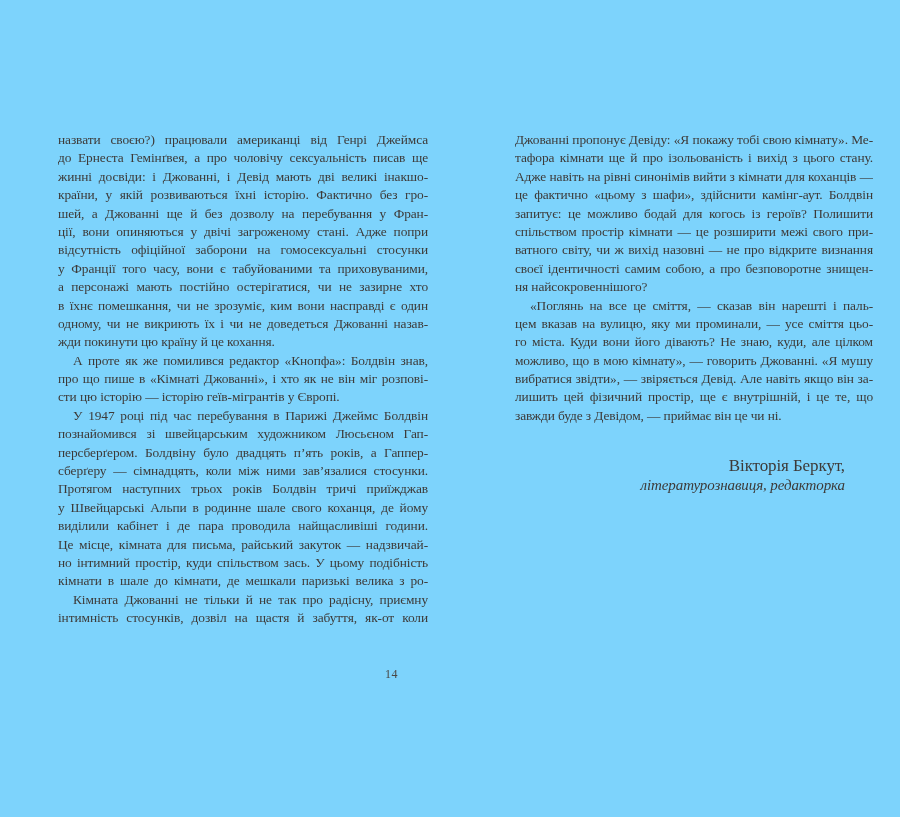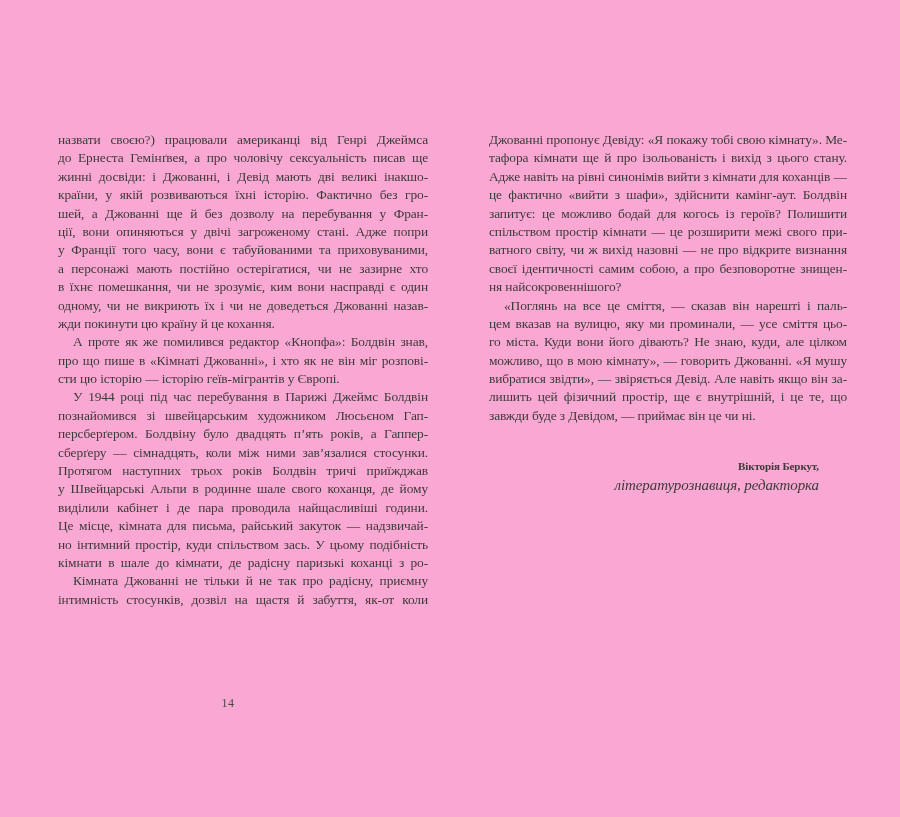--- a/index.html
+++ b/index.html
@@ -11,63 +11,63 @@
     height: 817px;
     background: #fcfcfc;
     overflow: hidden;
     position: relative;
     font-family: "Liberation Serif", "DejaVu Serif", serif;
     color: #3d3a38;
   }
   .page {
     position: absolute;
     inset: 0;
-    background: #f9a8d4;
+    background: #7dd3fc;
   }
   .column {
     position: absolute;
     top: 131px;
     font-size: 13.4px;
     letter-spacing: -0.1px;
   }
   .column-left  { left: 58px;  width: 370px; }
-  .column-right { left: 489px; width: 358px; }
+  .column-right { left: 515px; width: 358px; }
 
   .para { margin: 0; padding: 0; }
   .line {
     height: 18.4px;
     line-height: 18.4px;
     overflow: hidden;
     text-align: justify;
     text-align-last: justify;
     white-space: normal;
   }
   .line.para-end { text-align-last: left; }
   .line.first-indent { padding-left: 15px; }
 
   .page-number {
     position: absolute;
-    top: 695px;
+    top: 666px;
     left: 58px;
     width: 340px;
-    text-align: center;
+    text-align: right;
     font-size: 12px;
     line-height: 16px;
     color: #4a4744;
     letter-spacing: 0.5px;
   }
 
   .signature {
     margin-top: 32px;
     padding-right: 28px;
     text-align: right;
   }
   .signature-name {
-    font-weight: bold;
-    font-size: 11px;
+    font-weight: normal;
+    font-size: 17px;
     line-height: 18.5px;
   }
   .signature-role {
     font-style: italic;
     font-size: 15px;
     line-height: 18.5px;
   }
 </style>
 </head>
 <body>
@@ -75,55 +75,56 @@
 <div class="page">
 
   <div class="column column-left">
       <div class="para">
         <div class="line">назвати своєю?) працювали американці від Генрі Джеймса</div>
         <div class="line">до Ернеста Гемінґвея, а про чоловічу сексуальність писав ще</div>
         <div class="line">жинні досвіди: і Джованні, і Девід мають дві великі інакшо-</div>
         <div class="line">країни, у якій розвиваються їхні історію. Фактично без гро-</div>
         <div class="line">шей, а Джованні ще й без дозволу на перебування у Фран-</div>
         <div class="line">ції, вони опиняються у двічі загроженому стані. Адже попри</div>
+        <div class="line">відсутність офіційної заборони на гомосексуальні стосунки</div>
         <div class="line">у Франції того часу, вони є табуйованими та приховуваними,</div>
         <div class="line">а персонажі мають постійно остерігатися, чи не зазирне хто</div>
         <div class="line">в їхнє помешкання, чи не зрозуміє, ким вони насправді є один</div>
         <div class="line">одному, чи не викриють їх і чи не доведеться Джованні назав-</div>
         <div class="line para-end">жди покинути цю країну й це кохання.</div>
       </div>
       <div class="para">
         <div class="line first-indent">А проте як же помилився редактор «Кнопфа»: Болдвін знав,</div>
         <div class="line">про що пише в «Кімнаті Джованні», і хто як не він міг розпові-</div>
         <div class="line para-end">сти цю історію — історію геїв-мігрантів у Європі.</div>
       </div>
       <div class="para">
-        <div class="line first-indent">У 1944 році під час перебування в Парижі Джеймс Болдвін</div>
+        <div class="line first-indent">У 1947 році під час перебування в Парижі Джеймс Болдвін</div>
         <div class="line">познайомився зі швейцарським художником Люсьєном Гап-</div>
         <div class="line">персберґером. Болдвіну було двадцять п’ять років, а Гаппер-</div>
         <div class="line">сберґеру — сімнадцять, коли між ними зав’язалися стосунки.</div>
         <div class="line">Протягом наступних трьох років Болдвін тричі приїжджав</div>
         <div class="line">у Швейцарські Альпи в родинне шале свого коханця, де йому</div>
         <div class="line">виділили кабінет і де пара проводила найщасливіші години.</div>
         <div class="line">Це місце, кімната для письма, райський закуток — надзвичай-</div>
         <div class="line">но інтимний простір, куди спільством зась. У цьому подібність</div>
-        <div class="line">кімнати в шале до кімнати, де радісну паризькі коханці з ро-</div>
+        <div class="line">кімнати в шале до кімнати, де мешкали паризькі велика з ро-</div>
       </div>
       <div class="para">
         <div class="line first-indent">Кімната Джованні не тільки й не так про радісну, приємну</div>
         <div class="line">інтимність стосунків, дозвіл на щастя й забуття, як-от коли</div>
       </div>
     </div>
 
   <div class="column column-right">
   <div class="para">
         <div class="line">Джованні пропонує Девіду: «Я покажу тобі свою кімнату». Ме-</div>
         <div class="line">тафора кімнати ще й про ізольованість і вихід з цього стану.</div>
         <div class="line">Адже навіть на рівні синонімів вийти з кімнати для коханців —</div>
-        <div class="line">це фактично «вийти з шафи», здійснити камінг-аут. Болдвін</div>
+        <div class="line">це фактично «цьому з шафи», здійснити камінг-аут. Болдвін</div>
         <div class="line">запитує: це можливо бодай для когось із героїв? Полишити</div>
         <div class="line">спільством простір кімнати — це розширити межі свого при-</div>
         <div class="line">ватного світу, чи ж вихід назовні — не про відкрите визнання</div>
         <div class="line">своєї ідентичності самим собою, а про безповоротне знищен-</div>
         <div class="line para-end">ня найсокровеннішого?</div>
       </div>
       <div class="para">
         <div class="line first-indent">«Поглянь на все це сміття, — сказав він нарешті і паль-</div>
         <div class="line">цем вказав на вулицю, яку ми проминали, — усе сміття цьо-</div>
         <div class="line">го міста. Куди вони його дівають? Не знаю, куди, але цілком</div>

